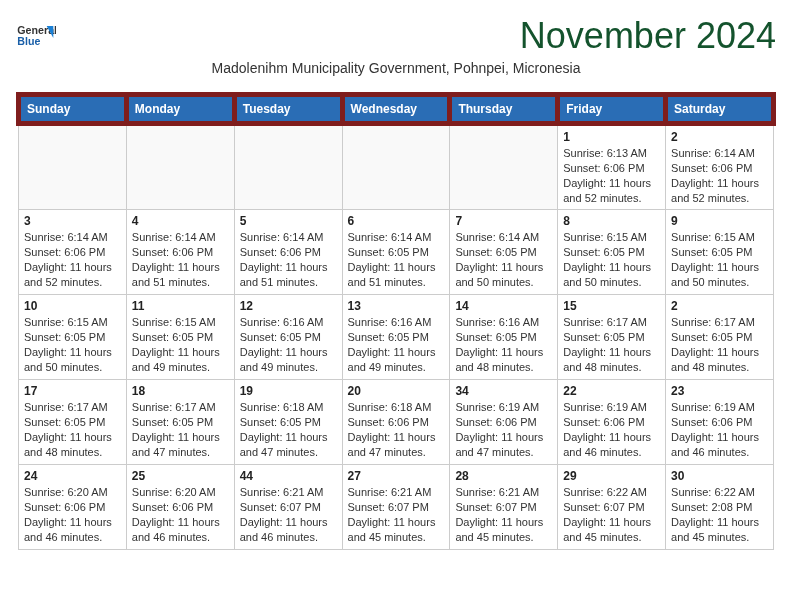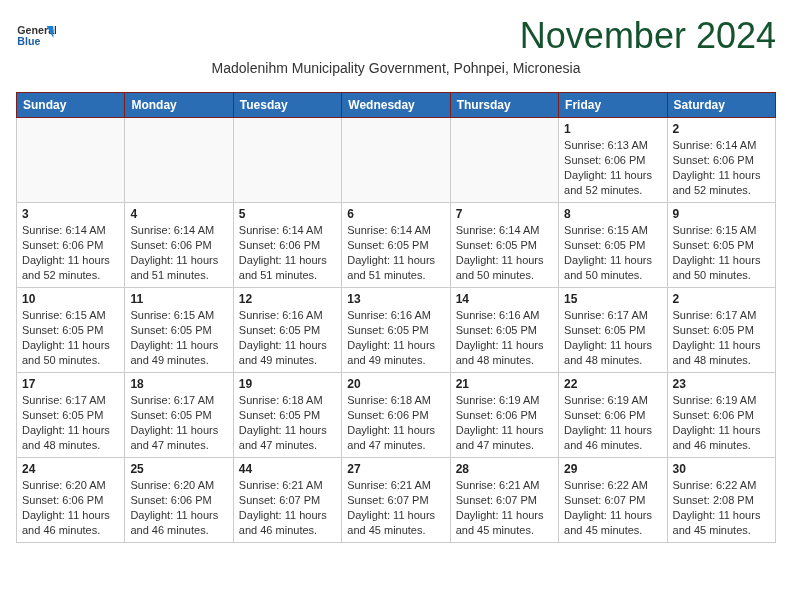--- a/index.html
+++ b/index.html
@@ -45,21 +45,21 @@
       width: 100%;
       border-collapse: collapse;
     }
     .calendar th {
       background-color: #2a6db5;
       color: #fff;
       text-align: left;
       padding: 5px 6px;
       font-size: 12px;
       font-weight: bold;
-      border: 1px solid #7f1d1d;
+      border: 5px solid #7f1d1d;
     }
     .calendar td {
       border: 1px solid #ccc;
       vertical-align: top;
       padding: 4px 5px;
       font-size: 10px;
       color: #333;
       width: 14.28%;
       min-height: 80px;
       background: #fff;
@@ -199,21 +199,21 @@
         </td>
         <td>
           <span class="day-num">19</span>
           <div class="cell-text"><span>Sunrise: 6:18 AM</span><br><span>Sunset: 6:05 PM</span><br><span>Daylight: 11 hours and 47 minutes.</span></div>
         </td>
         <td>
           <span class="day-num">20</span>
           <div class="cell-text"><span>Sunrise: 6:18 AM</span><br><span>Sunset: 6:06 PM</span><br><span>Daylight: 11 hours and 47 minutes.</span></div>
         </td>
         <td>
-          <span class="day-num">21</span>
+          <span class="day-num">34</span>
           <div class="cell-text"><span>Sunrise: 6:19 AM</span><br><span>Sunset: 6:06 PM</span><br><span>Daylight: 11 hours and 47 minutes.</span></div>
         </td>
         <td>
           <span class="day-num">22</span>
           <div class="cell-text"><span>Sunrise: 6:19 AM</span><br><span>Sunset: 6:06 PM</span><br><span>Daylight: 11 hours and 46 minutes.</span></div>
         </td>
         <td>
           <span class="day-num">23</span>
           <div class="cell-text"><span>Sunrise: 6:19 AM</span><br><span>Sunset: 6:06 PM</span><br><span>Daylight: 11 hours and 46 minutes.</span></div>
         </td>

